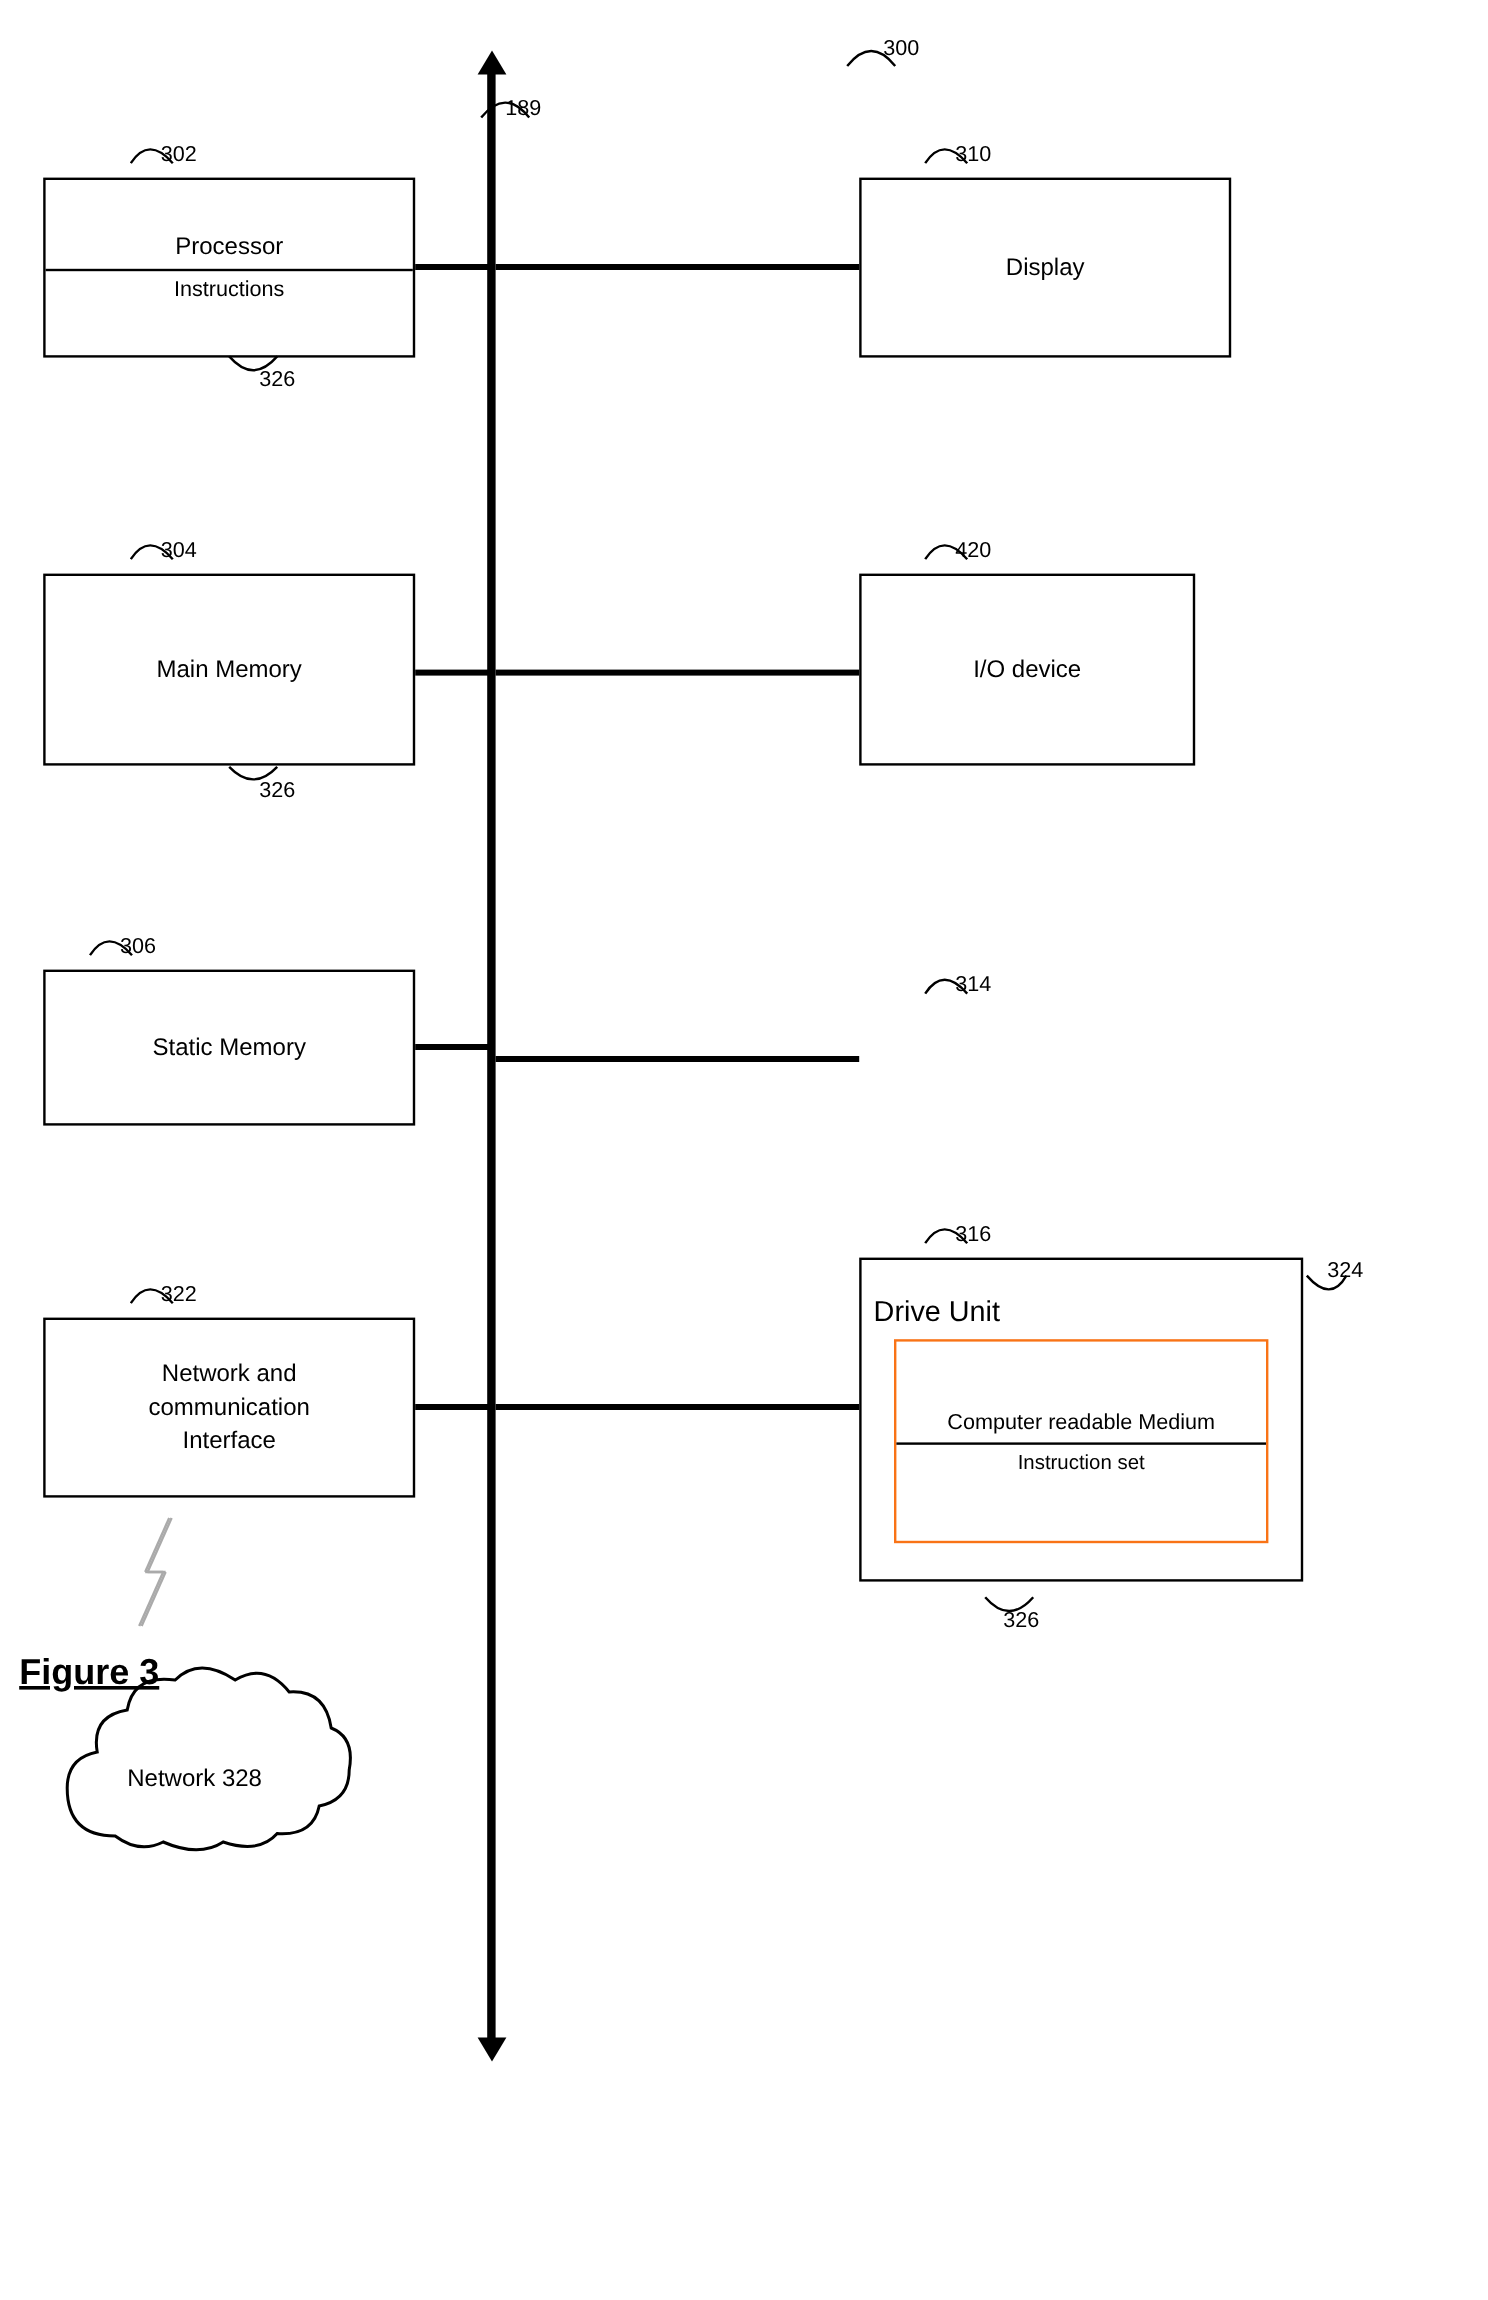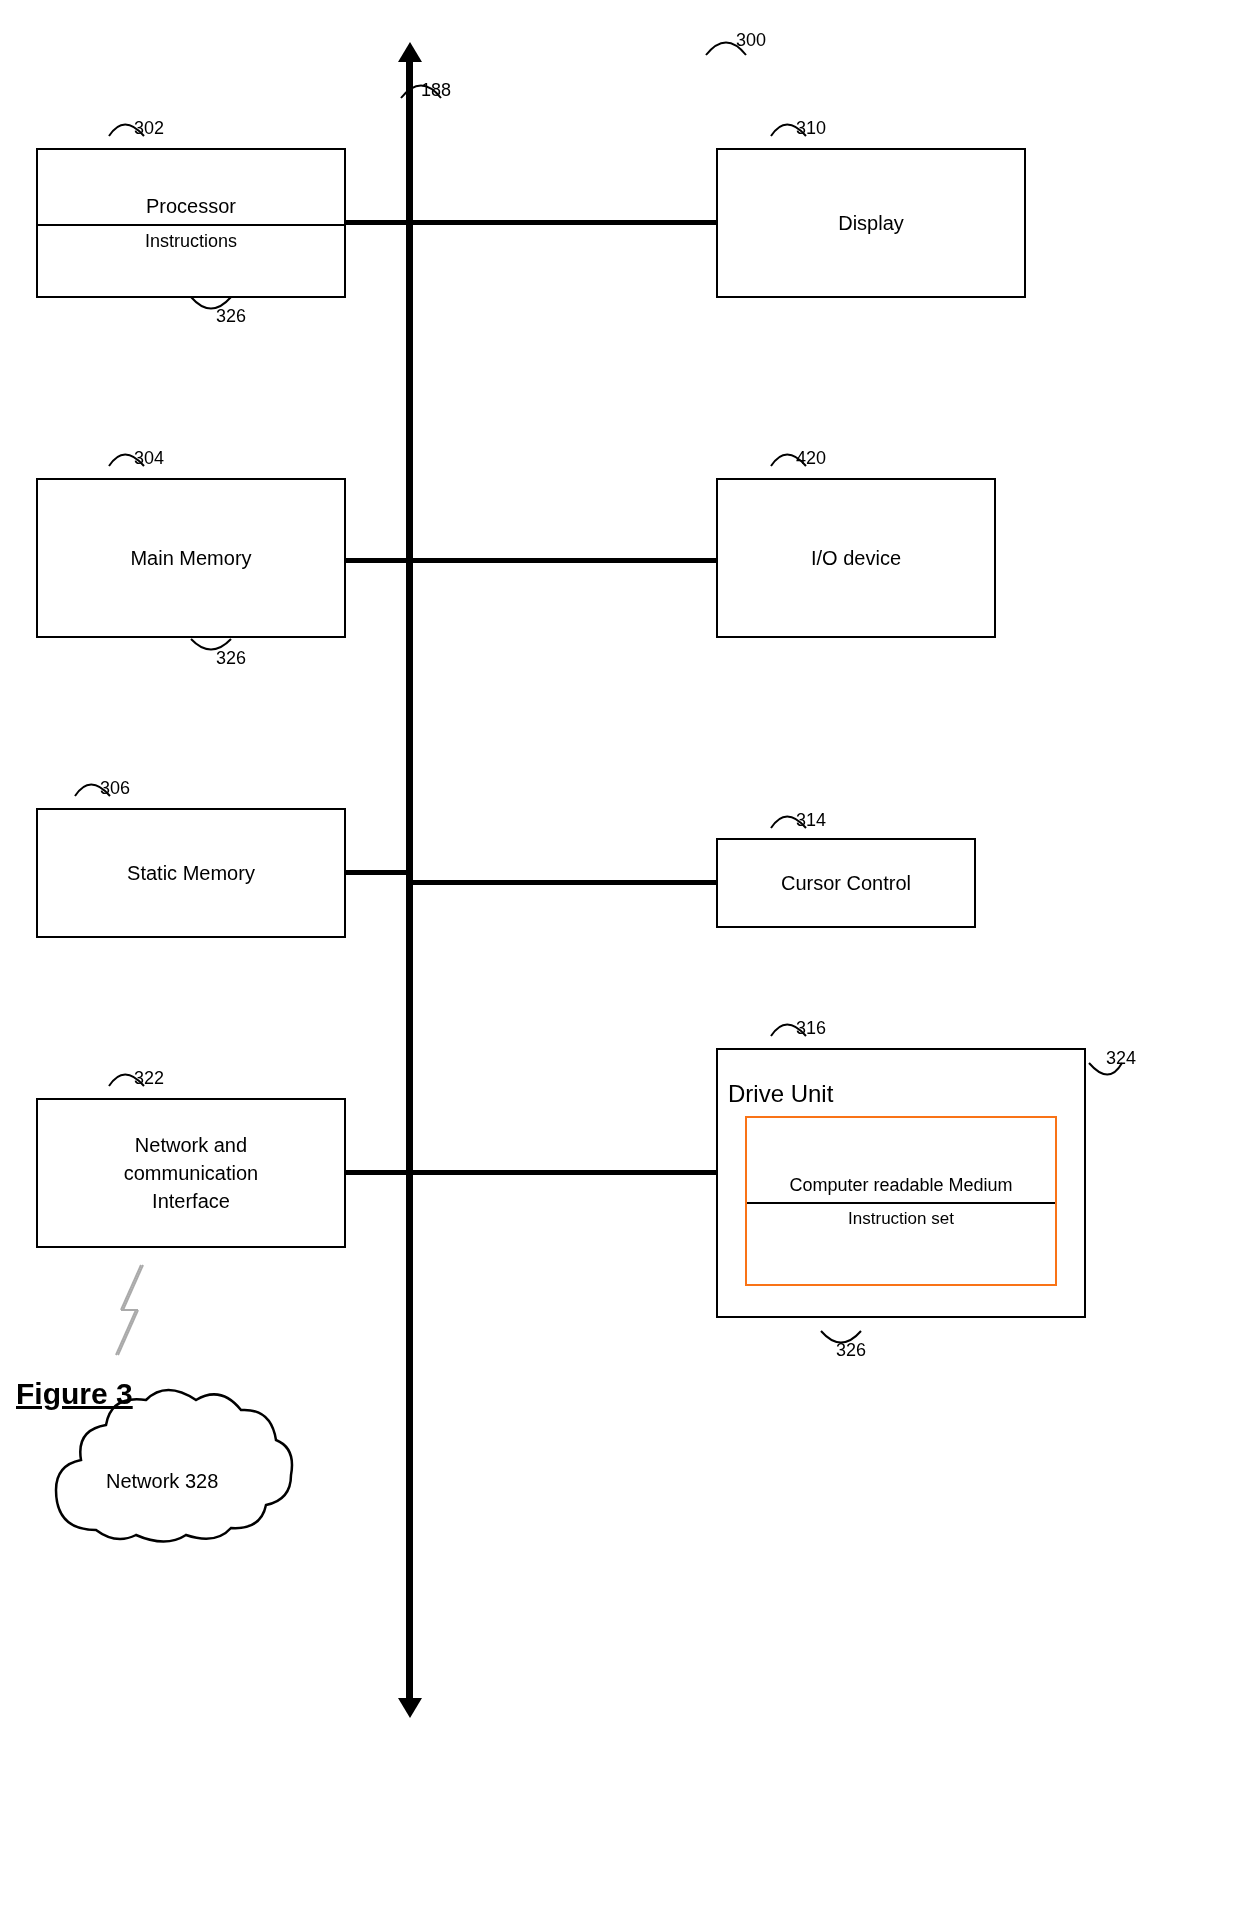--- a/index.html
+++ b/index.html
@@ -90,21 +90,21 @@
   <svg style="position:absolute;top:20px;left:680px;" width="60" height="40">
     <path d="M 50 35 Q 30 10 10 35" fill="none" stroke="#000" stroke-width="2"></path>
   </svg>
 
   <div class="bus-line" style="left:390px; top:60px; width:7px; height:1640px;"></div>
 
   <div class="arrow-up" style="left:382px; top:42px;"></div>
 
   <div class="arrow-down" style="left:382px; top:1698px;"></div>
 
-  <span class="ref-num" style="top:80px; left:405px;">188</span>
+  <span class="ref-num" style="top:80px; left:405px;">189</span>
   <svg style="position:absolute;top:68px;left:375px;" width="60" height="35">
     <path d="M 10 30 Q 30 5 50 30" fill="none" stroke="#000" stroke-width="2"></path>
   </svg>
 
   <span class="ref-num" style="top:118px; left:118px;">302</span>
   <svg style="position:absolute;top:108px;left:88px;" width="50" height="32">
     <path d="M 40 28 Q 20 5 5 28" fill="none" stroke="#000" stroke-width="2"></path>
   </svg>
 
   <div class="box" style="left:20px; top:148px; width:310px; height:150px;">
@@ -166,23 +166,20 @@
     <div class="box-label">Static Memory</div>
   </div>
 
   <div class="h-line" style="left:330px; top:870px; width:62px;"></div>
 
   <span class="ref-num" style="top:810px; left:780px;">314</span>
   <svg style="position:absolute;top:800px;left:750px;" width="50" height="32">
     <path d="M 40 28 Q 20 5 5 28" fill="none" stroke="#000" stroke-width="2"></path>
   </svg>
 
-  <div class="box" style="left:700px; top:838px; width:260px; height:90px;">
-    <div class="box-label">Cursor Control</div>
-  </div>
 
   <div class="h-line" style="left:397px; top:880px; width:303px;"></div>
 
   <span class="ref-num" style="top:1068px; left:118px;">322</span>
   <svg style="position:absolute;top:1058px;left:88px;" width="50" height="32">
     <path d="M 40 28 Q 20 5 5 28" fill="none" stroke="#000" stroke-width="2"></path>
   </svg>
 
   <div class="box" style="left:20px; top:1098px; width:310px; height:150px;">
     <div class="box-label" style="line-height:1.4">

